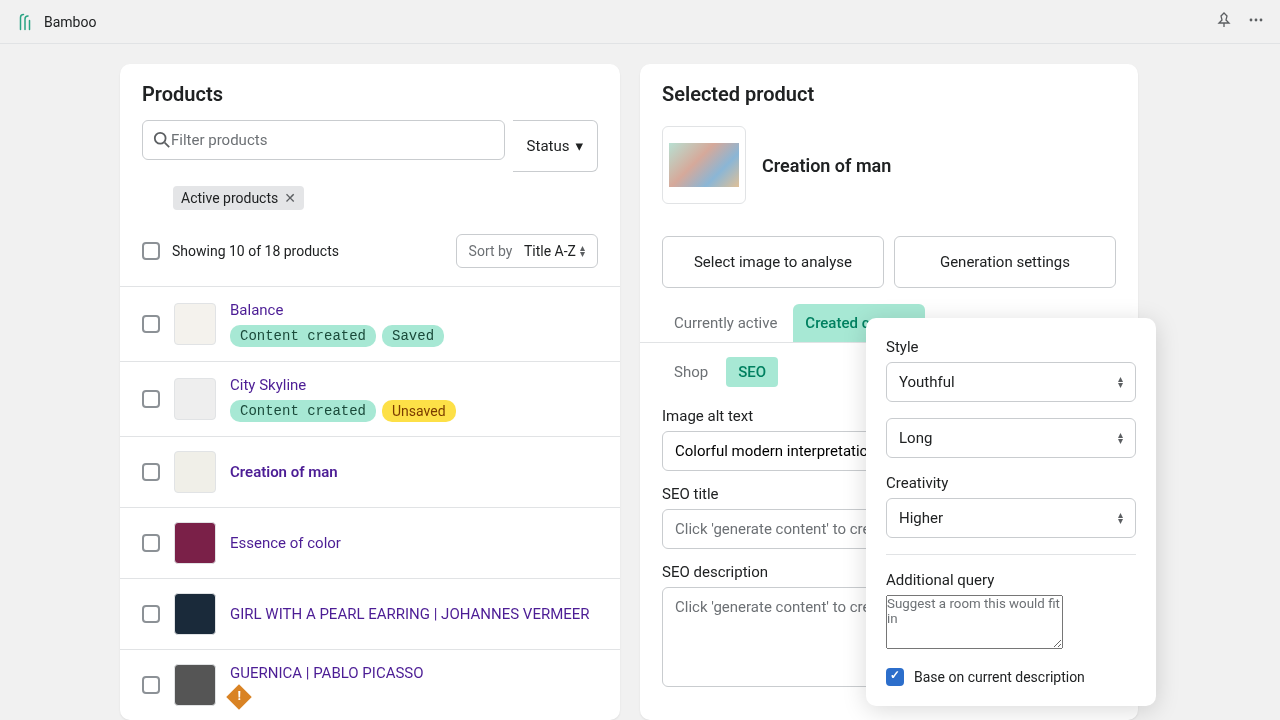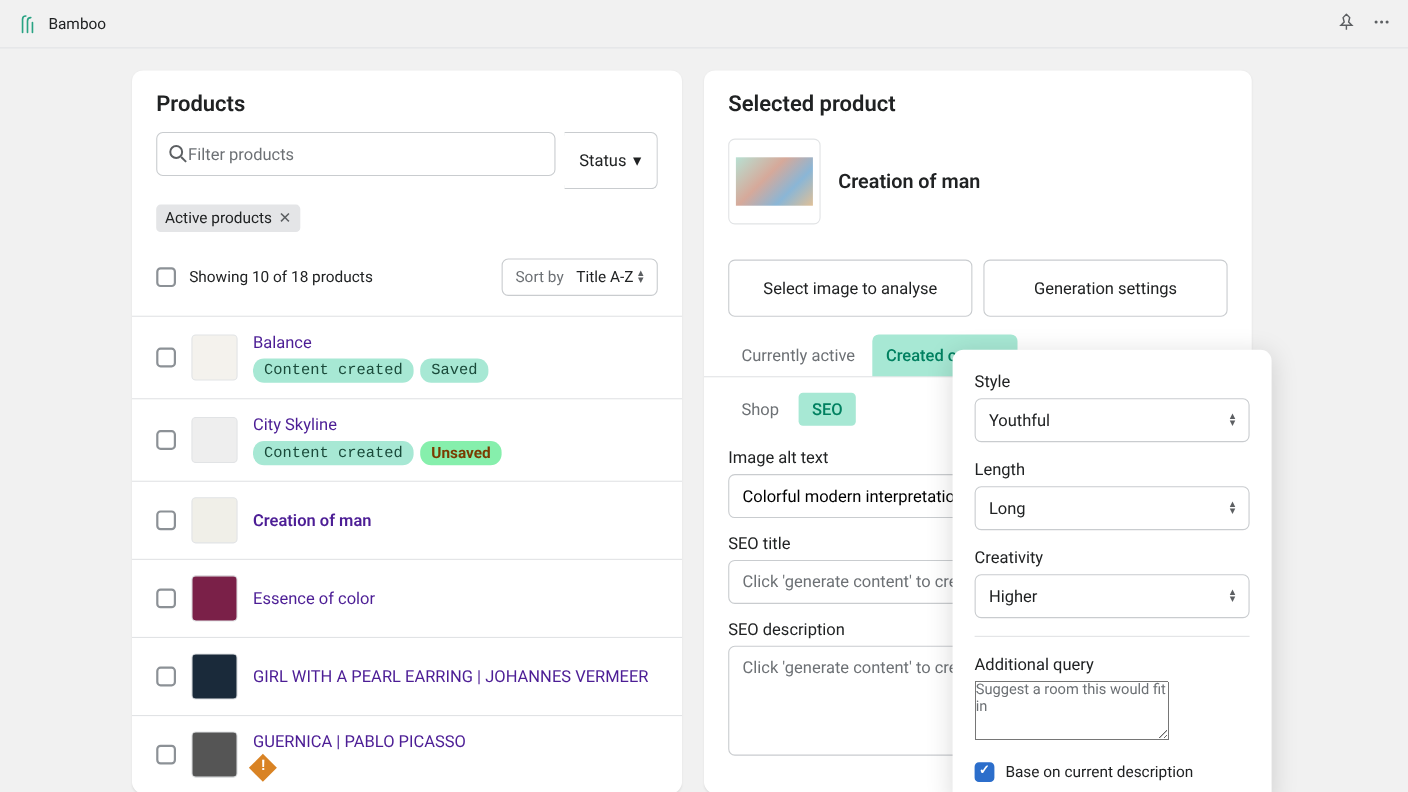--- a/index.html
+++ b/index.html
@@ -17,38 +17,38 @@
 .card.right { width: 498px; position: relative; }
 .card-header { padding: 18px 22px 14px; font-size: 20px; font-weight: 600; }
 .filters { padding: 0 22px 14px; display: flex; gap: 8px; }
 .search { flex: 1; display: flex; align-items: center; border: 1px solid #c9cccf; border-radius: 6px; padding: 8px 10px; height: 40px; }
 .search input { border: none; outline: none; flex: 1; font-size: 15px; color: #6d7175; background: transparent; }
 .btn { border: 1px solid #c9cccf; border-radius: 6px; height: 52px; padding: 0 14px; display: flex; align-items: center; gap: 6px; background: #fff; cursor: pointer; font-size: 15px; }
 .btn-group { display: flex; }
 .btn-group .btn:first-child { border-radius: 6px 0 0 6px; }
 .btn-group .btn:last-child { border-radius: 0 6px 6px 0; border-left: none; }
 .chips { padding: 0 22px 14px; }
-.chip { display: inline-flex; align-items: center; gap: 6px; background: #e4e5e7; border-radius: 4px; padding: 4px 8px; font-size: 14px; }
+.chip { display: inline-flex; align-items: center; gap: 6px; background: #e4e5e7; border-radius: 4px; padding: 4px 8px; font-size: 14px; margin-left: 31px; }
 .chip .x { cursor: pointer; color: #5c5f62; }
 .list-head { display: flex; align-items: center; justify-content: space-between; padding: 10px 22px 18px; }
 .list-head-left { display: flex; align-items: center; gap: 12px; }
 .checkbox { width: 18px; height: 18px; border: 2px solid #8c9196; border-radius: 4px; display: inline-block; cursor: pointer; background: #fff; flex-shrink: 0; }
 .checkbox.checked { background: #2c6ecb; border-color: #2c6ecb; position: relative; }
 .checkbox.checked::after { content: "✓"; color: #fff; font-size: 12px; position: absolute; top: -2px; left: 2px; font-weight: bold; }
 .sortbtn { border: 1px solid #c9cccf; border-radius: 6px; padding: 8px 12px; display: flex; align-items: center; gap: 4px; cursor: pointer; }
 .sort-label { color: #6d7175; }
 .product-row { display: flex; align-items: center; gap: 14px; padding: 14px 22px; border-top: 1px solid #e1e3e5; }
 .thumb { width: 42px; height: 42px; border-radius: 4px; background: #f6f6f7; border: 1px solid #e1e3e5; overflow: hidden; position: relative; flex-shrink: 0; }
 .product-info { display: flex; flex-direction: column; gap: 6px; }
 .product-title { font-size: 15px; color: #4c1d95; }
 .product-title.bold { font-weight: 600; }
 .tags { display: flex; gap: 6px; align-items: center; }
 .tag { border-radius: 10px; padding: 3px 10px; font-size: 14px; }
 .tag.green { background: #a7e8d4; color: #1a4a3a; font-family: Liberation Mono, monospace; }
-.tag.orange { background: #86efac; color: #7a3b00; font-weight: bold; }
+.tag.orange { background: #fde047; color: #7a3b00; }
 .warn-icon { width: 18px; height: 18px; background: #d98324; transform: rotate(45deg); position: relative; }
 .warn-icon::after { content: "!"; color: #fff; position: absolute; transform: rotate(-45deg); left: 6px; top: 0; font-size: 13px; font-weight: bold; }
 .detail-head { padding: 18px 22px 10px; }
 .detail-head h2 { font-size: 20px; font-weight: 600; }
 .selected-row { display: flex; align-items: center; gap: 16px; padding: 10px 22px 16px; }
 .sel-thumb { width: 84px; height: 78px; border-radius: 6px; border: 1px solid #e1e3e5; padding: 6px; display: flex; align-items: center; justify-content: center; }
 .sel-art { width: 74px; height: 44px; background: linear-gradient(135deg,#b8e0d2,#d6a99a 40%,#8ab6d6 70%,#e0c097); position: relative; }
 .sel-title { font-size: 18px; font-weight: 600; }
 .action-row { display: flex; gap: 10px; padding: 16px 22px 16px; }
 .action-row .btn { flex: 1; justify-content: center; font-size: 15px; }
@@ -238,21 +238,20 @@
 
     <div class="popup">
       <div>
         <label>Style</label>
         <div class="select-box">
           <span>Youthful</span>
           <span class="caret">▴<br>▾</span>
         </div>
       </div>
       <div>
-        <label>Length</label>
         <div class="select-box">
           <span>Long</span>
           <span class="caret">▴<br>▾</span>
         </div>
       </div>
       <div>
         <label>Creativity</label>
         <div class="select-box">
           <span>Higher</span>
           <span class="caret">▴<br>▾</span>

